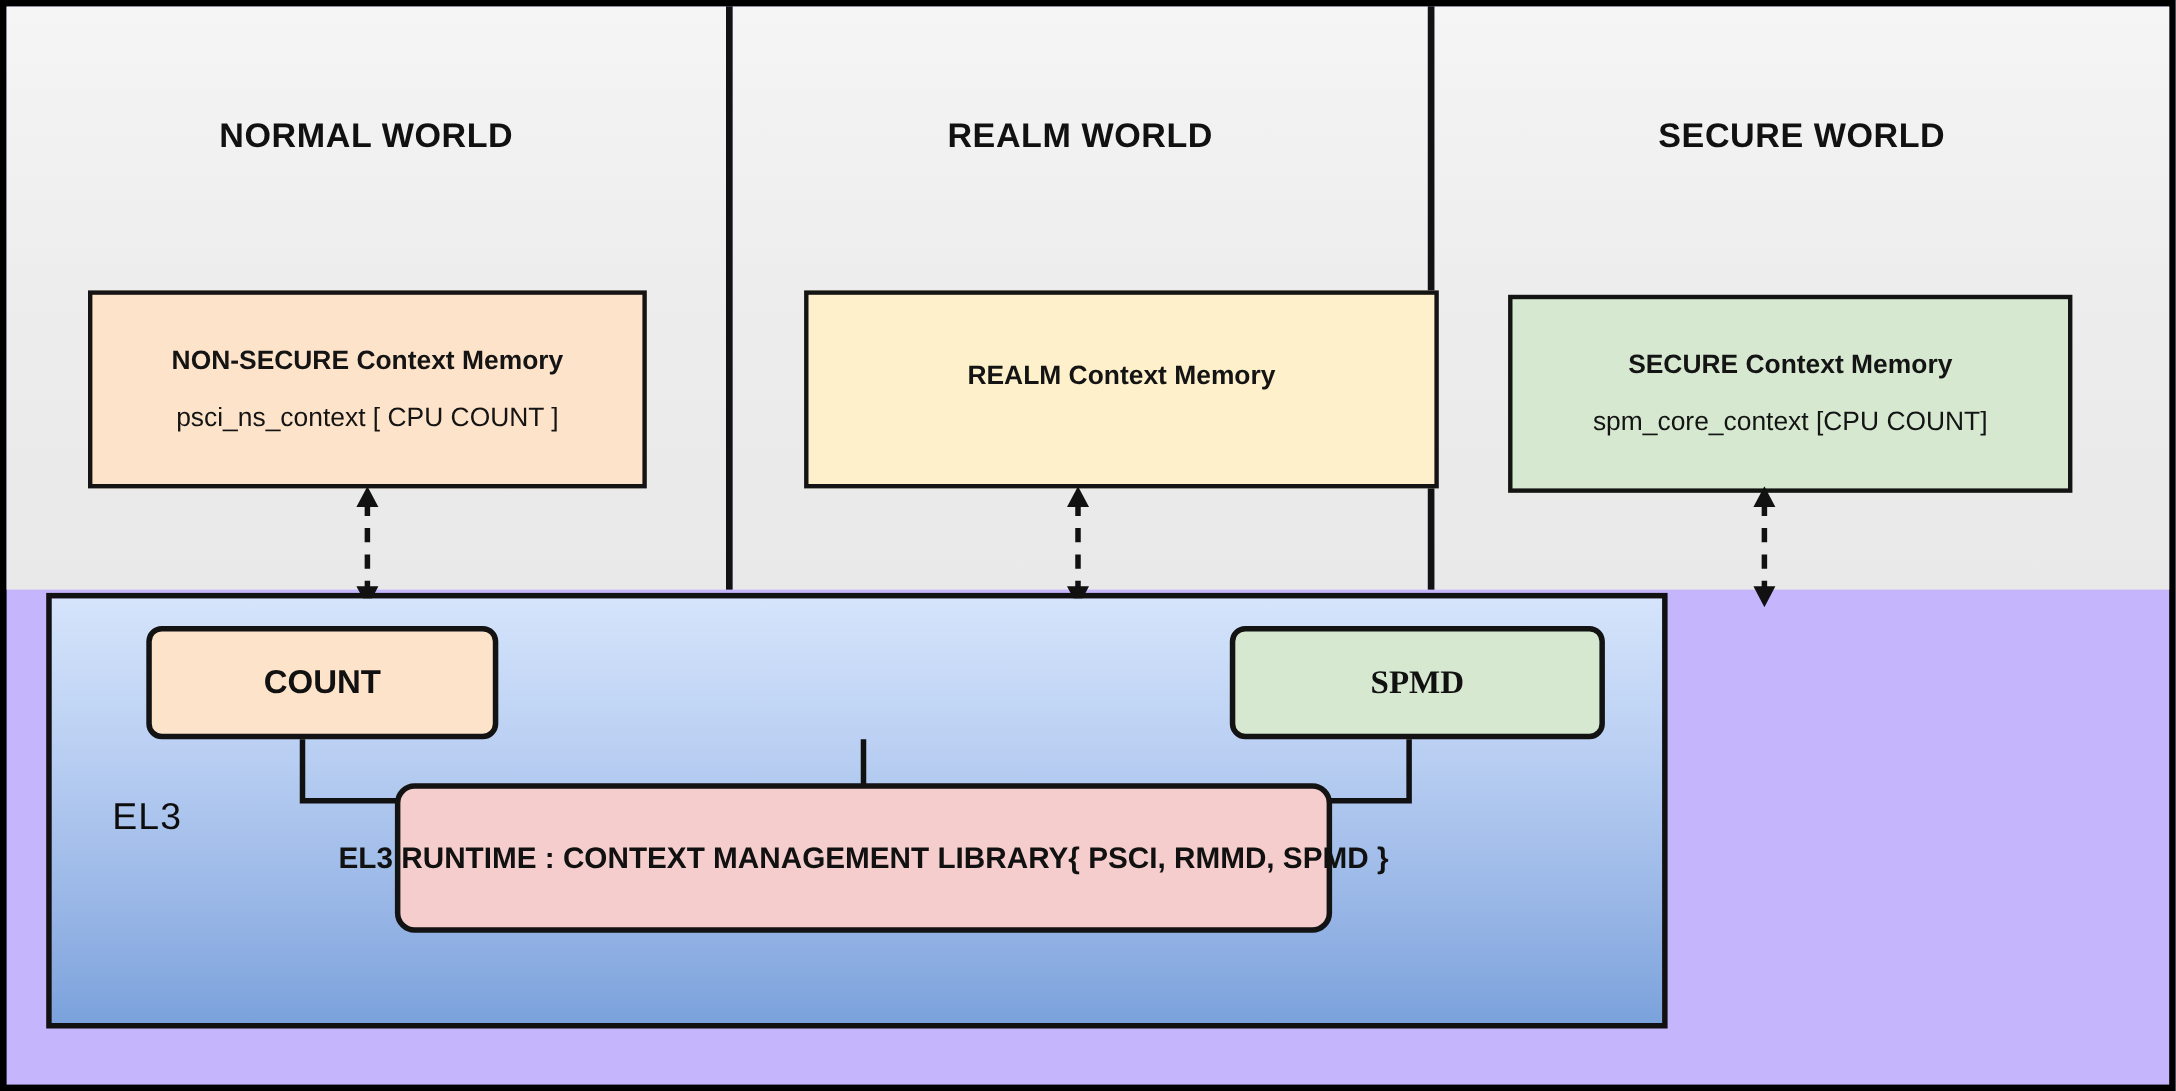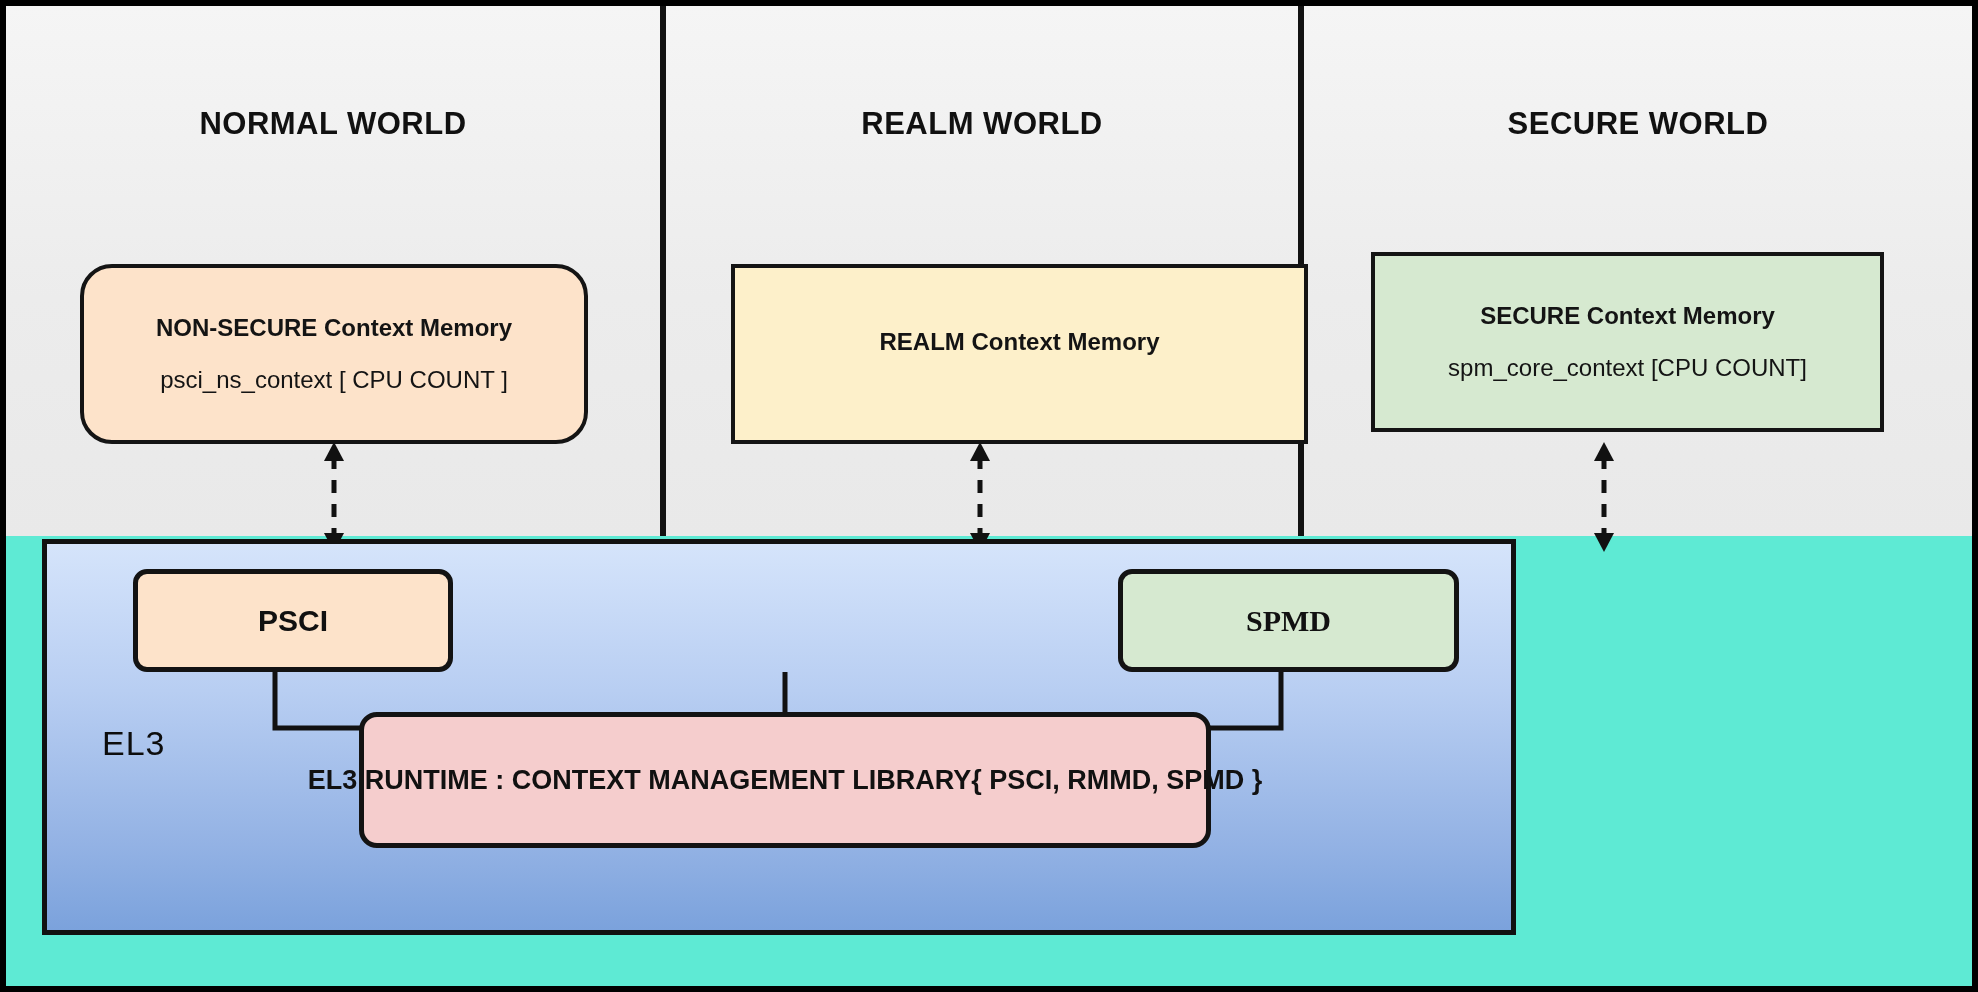--- a/index.html
+++ b/index.html
@@ -6,21 +6,21 @@
   html, body {
     width:1978px; height:992px;
     background:#ffffff;
     font-family:"Liberation Sans", sans-serif;
     overflow:hidden;
   }
 
   #stage {
     position:relative;
     width:1978px; height:992px;
-    background:#5eead4;
+    background:#c4b5fd;
     border:6px solid #000;
   }
 
   
   .worlds {
     position:absolute;
     left:0; top:0;
     width:1966px; height:530px;
   }
   .world-panel {
@@ -68,23 +68,23 @@
     color:#141414;
     margin-bottom:24px;
     white-space:nowrap;
   }
   .ctx-box .l2 {
     font-size:24px;
     font-weight:normal;
     color:#141414;
     white-space:nowrap;
   }
-  .ctx-ns    { left:74px;   top:258px; width:508px; height:180px; background:#fde3ca;border-radius:32px; }
+  .ctx-ns    { left:74px;   top:258px; width:508px; height:180px; background:#fde3ca; }
   .ctx-realm { left:725px;  top:258px; width:577px; height:180px; background:#fdf0ca;text-align:center; }
-  .ctx-sec   { left:1365px; top:246px; width:513px; height:180px; background:#d6e9d0; }
+  .ctx-sec   { left:1365px; top:262px; width:513px; height:180px; background:#d6e9d0; }
 
   
   .darrow {
     position:absolute;
     width:40px; height:110px;
   }
 
   
   #el3 {
     position:absolute;
@@ -206,21 +206,21 @@
       <path d="M 228 128 L 228 184 L 738 184" stroke="#111" stroke-width="5" fill="none"></path>
 
       <path d="M 1234 128 L 1234 184 L 738 184" stroke="#111" stroke-width="5" fill="none"></path>
 
       <path d="M 738 184 L 738 170" stroke="#111" stroke-width="5" fill="none"></path>
 
       <path d="M 738 128 L 738 184" stroke="#111" stroke-width="5" fill="none"></path>
     </svg>
 
     <div class="disp disp-psci">
-      <span>PSCI</span>
+      <span>COUNT</span>
     </div>
 
 
     <div class="disp disp-spmd">
       <span>SPMD</span>
     </div>
 
     <div class="runtime">
       <div class="r1">EL3 RUNTIME : CONTEXT MANAGEMENT LIBRARY</div>
       <div class="r2">{ PSCI, RMMD, SPMD }</div>

